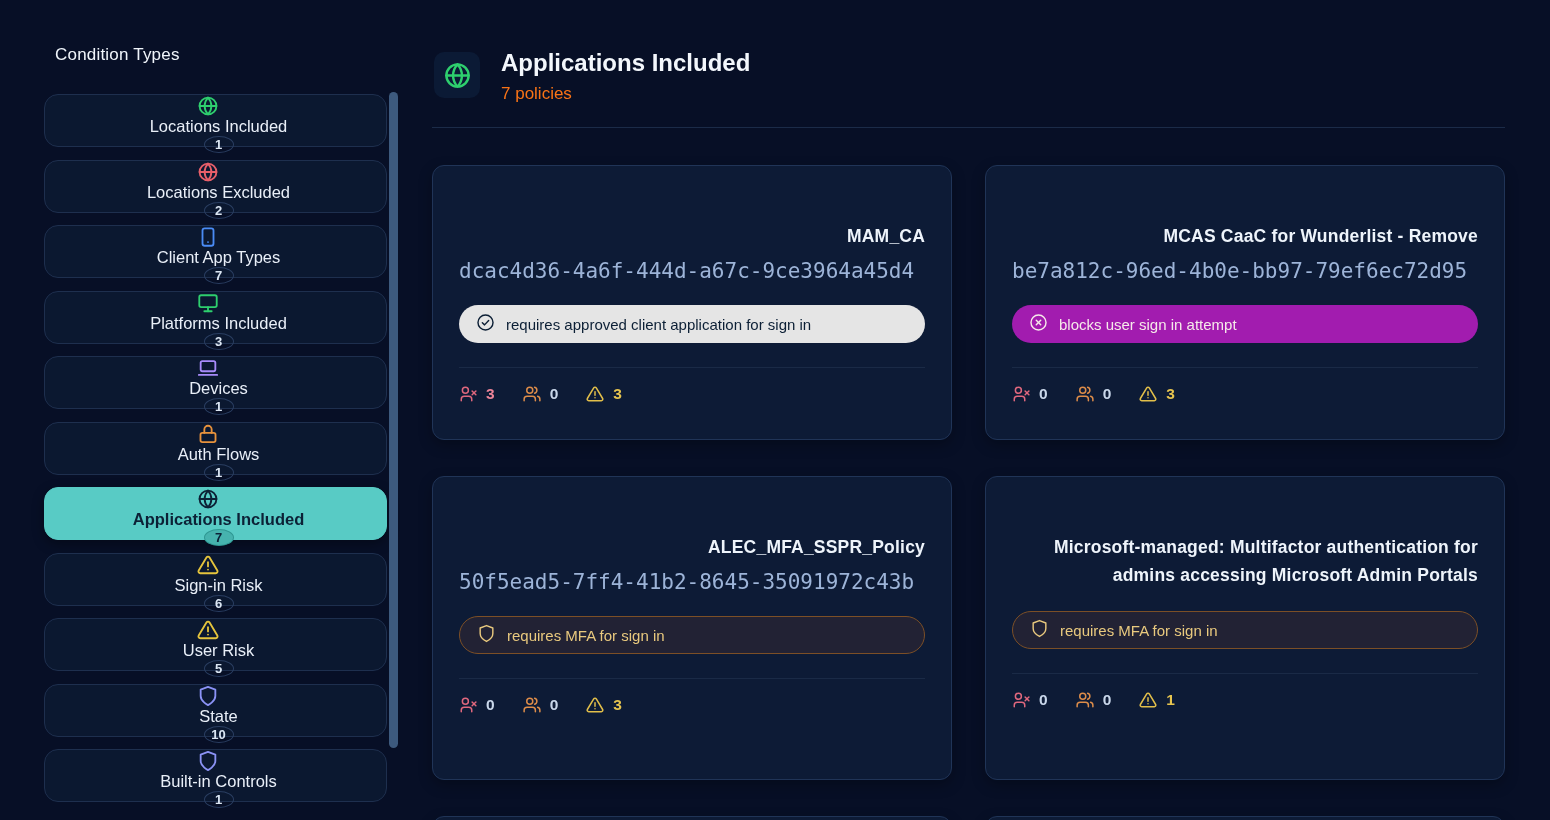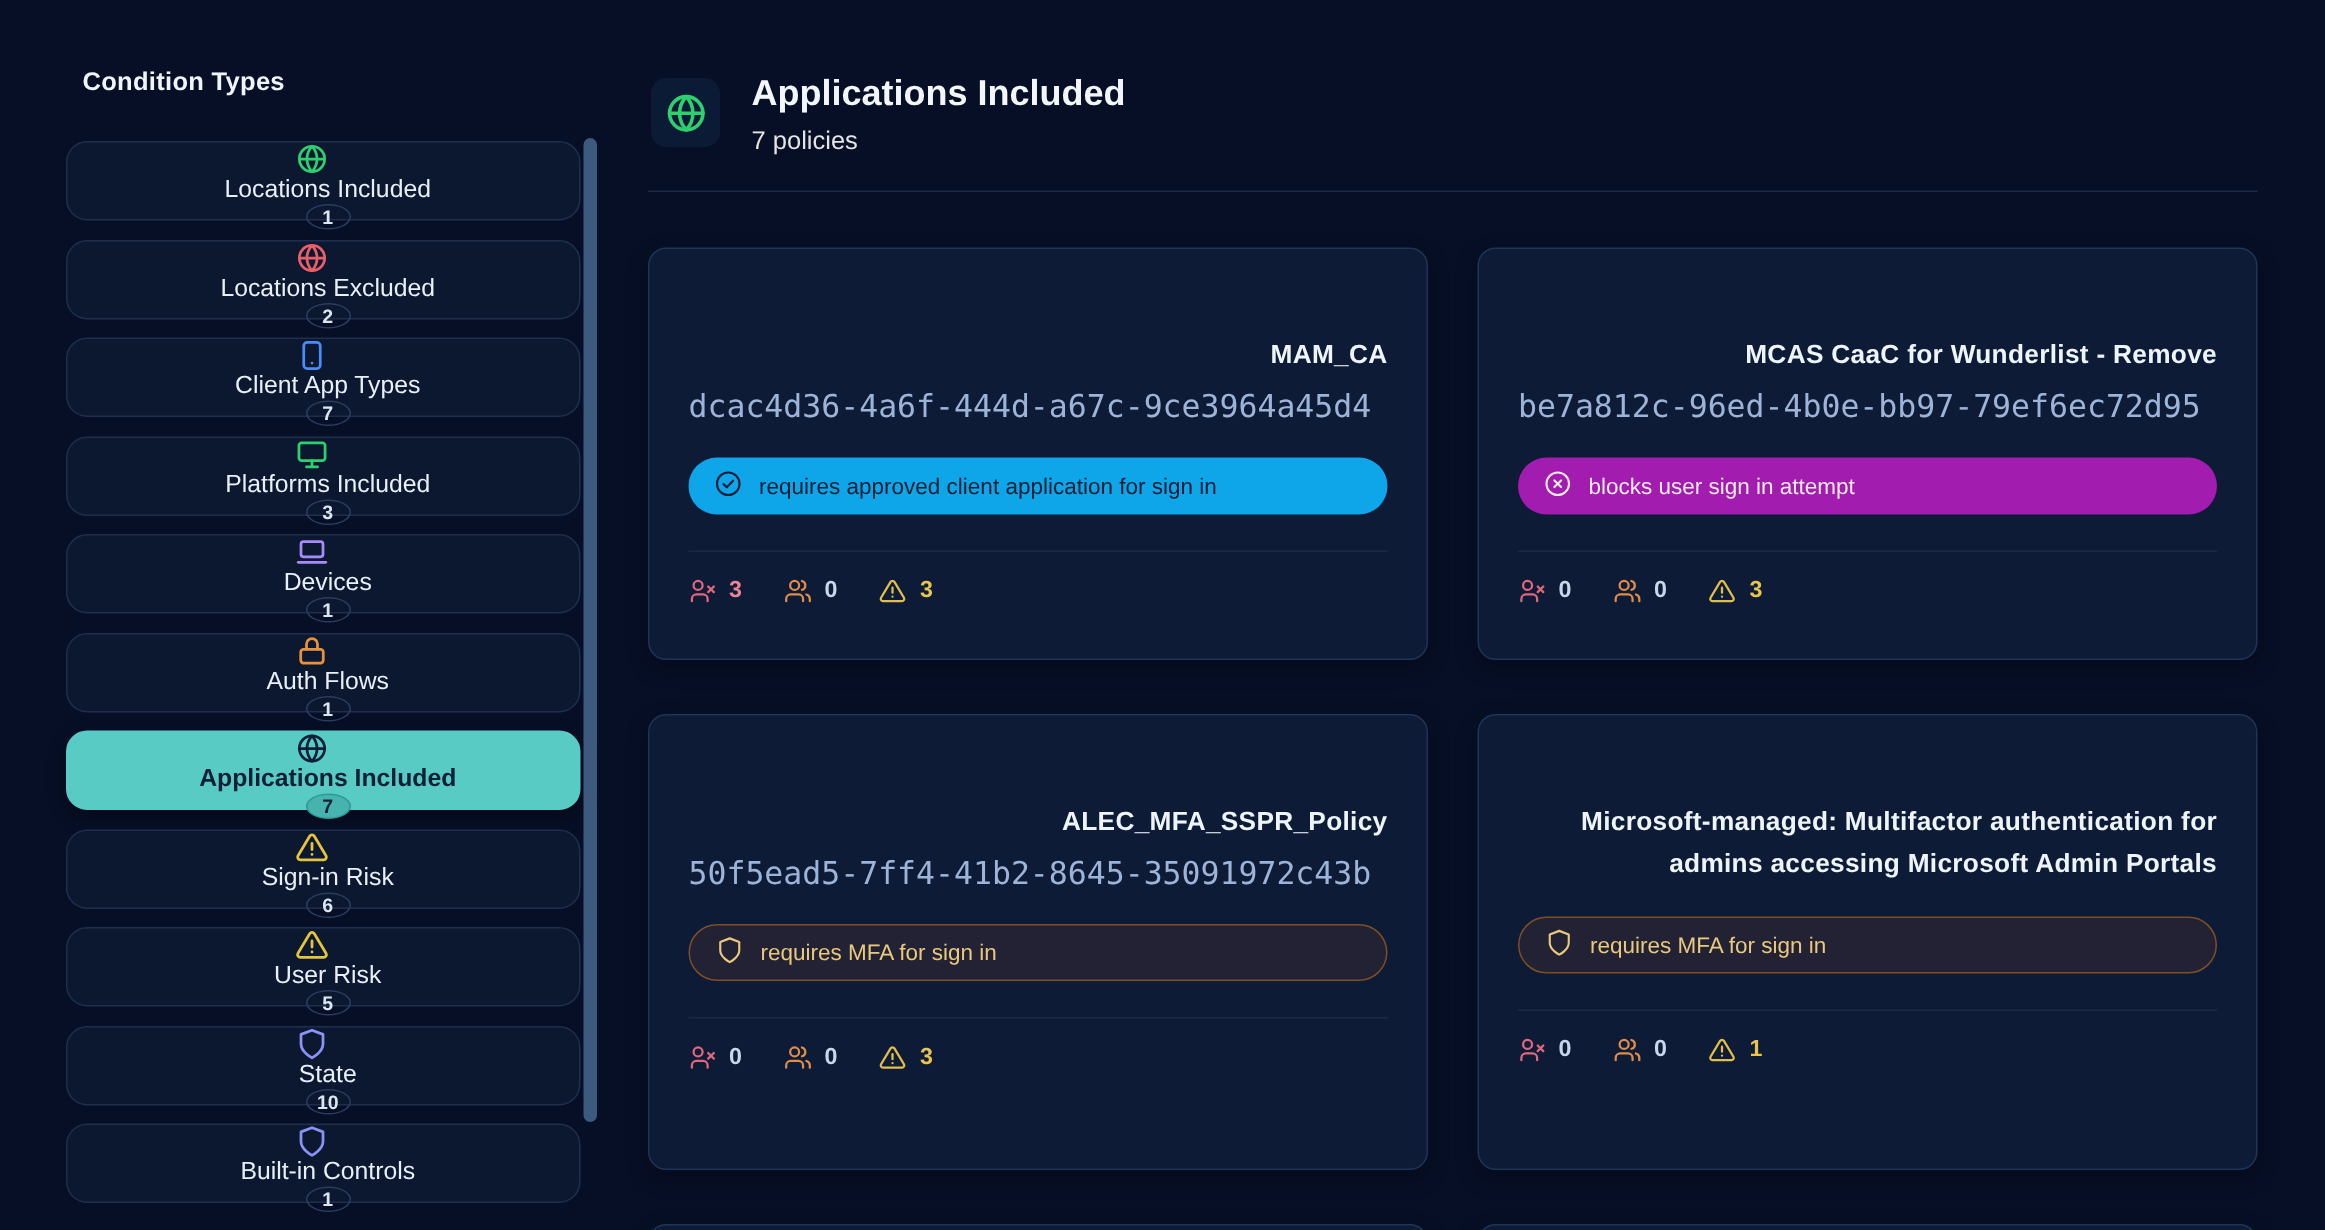--- a/index.html
+++ b/index.html
@@ -7,21 +7,21 @@
   body {
     position:relative;
     background:#070f26;
     font-family:"Liberation Sans", sans-serif;
     color:#e8eef7;
   }
 
   
   .sidebar { position:absolute; left:44px; top:0; width:343px; }
   .sidebar-title {
-    margin:45px 0 0 11px; font-size:17px; font-weight:700;
+    margin:45px 0 0 11px; font-size:17px; font-weight:400;
     color:#f0f5fb; letter-spacing:.2px;
   }
   .sidebar-list { margin-top:29px; display:flex; flex-direction:column; gap:12.5px; }
   .side-item {
     height:53px; border-radius:14px;
     background:#0b1830; border:1px solid #1e2f4e;
     display:flex; align-items:center;
     padding:0 14px 0 20px; cursor:pointer;flex-direction:column;
   }
   .side-item .ic { width:22px; height:22px; margin-right:22px; flex:none; display:flex; }
@@ -44,21 +44,21 @@
   
   .main { position:absolute; left:432px; top:0; width:1073px; }
   .main-header { display:flex; align-items:flex-start; padding-top:50px; }
   .header-icon {
     width:46px; height:46px; border-radius:10px; background:#0b1a35;
     display:flex; align-items:center; justify-content:center; margin:2px 21px 0 2px; flex:none;
     color:#2ecf6e;
   }
   .header-icon svg { width:29px; height:29px; }
   .main-title { font-size:24px; font-weight:700; color:#f3f7fc; line-height:25px; }
-  .main-sub { margin-top:9px; font-size:17px; color:#e5e5e5; line-height:19px; }
+  .main-sub { margin-top:9px; font-size:17px; color:#f97316; line-height:19px; }
   .header-divider { margin-top:24px; height:1px; background:#1b2b48; }
 
   .cards {
     margin-top:37px;
     display:grid; grid-template-columns:1fr 1fr;
     column-gap:33px; row-gap:36px;
   }
   .card {
     border-radius:12px; background:#0d1b36; border:1px solid #203457;
     padding:56px 26px 24px;
@@ -73,21 +73,21 @@
   .card-guid {
     margin-top:9px; font-family:"DejaVu Sans Mono", monospace;
     font-size:21px; color:#9db4d8;
   }
   .pill {
     margin-top:22px; height:38px; border-radius:19px;
     display:flex; align-items:center; padding:0 17px; gap:11px;
     font-size:15px; font-weight:500;
   }
   .pill svg { width:19px; height:19px; flex:none; }
-  .pill.teal  { background:#0ea5e9; color:#0c1f35; }
+  .pill.teal  { background:#e5e5e5; color:#0c1f35; }
   .pill.red   { background:#a21caf; color:#f6eaea; }
   .pill.amber { background:rgba(150,75,45,.16); border:1px solid #7c4f26; color:#e9c97e; }
 
   .card-divider { margin-top:24px; height:1px; background:#1a2a46; }
   .stats { margin-top:17px; display:flex; align-items:center; gap:28px; }
   .stat { display:flex; align-items:center; gap:9px; font-size:15.5px; font-weight:600; }
   .stat .sic { display:flex; }
   .stat .sic svg { width:18px; height:18px; }
   .stat.s1 .sic { color:#e0687e; }
   .stat.s2 .sic { color:#de8d4a; }

